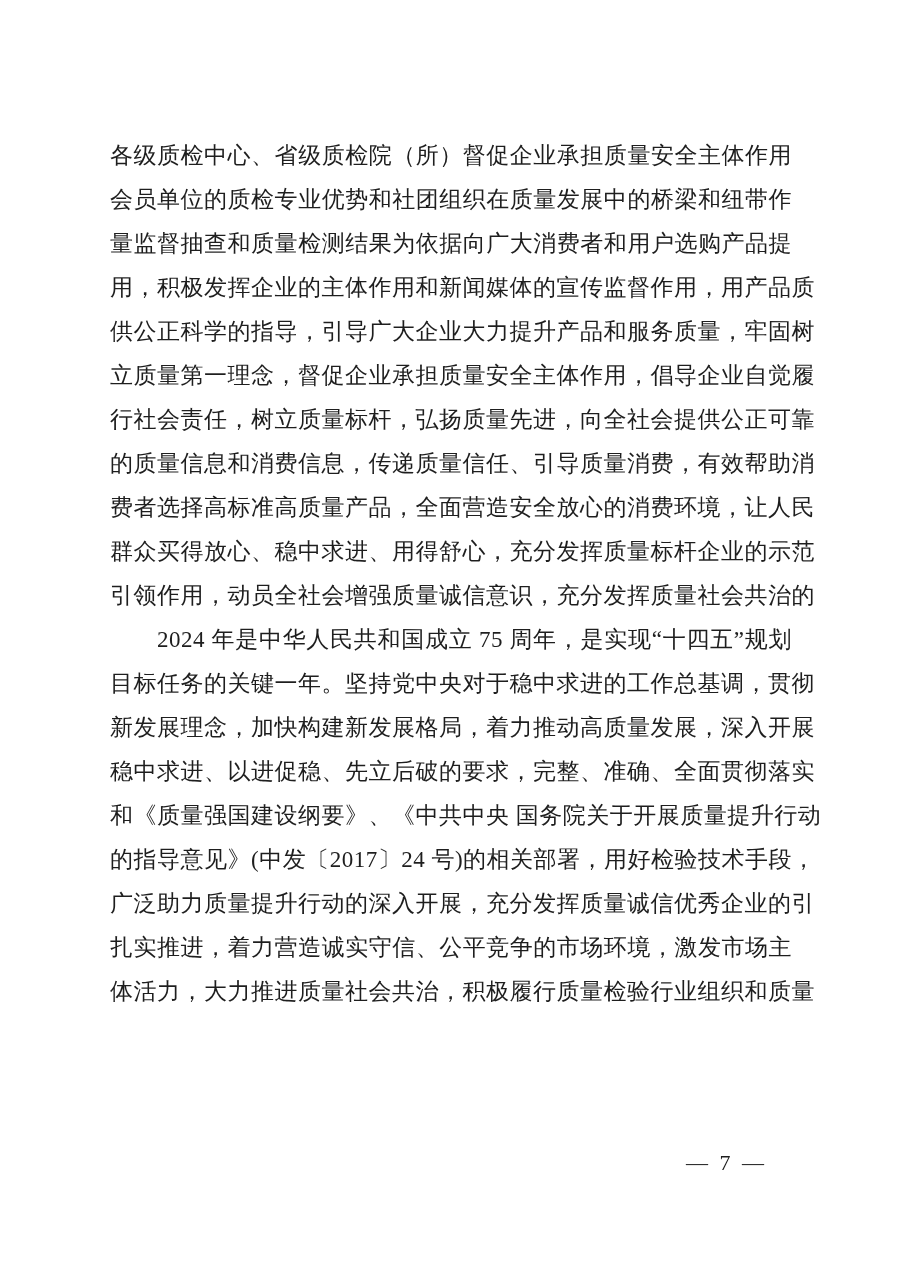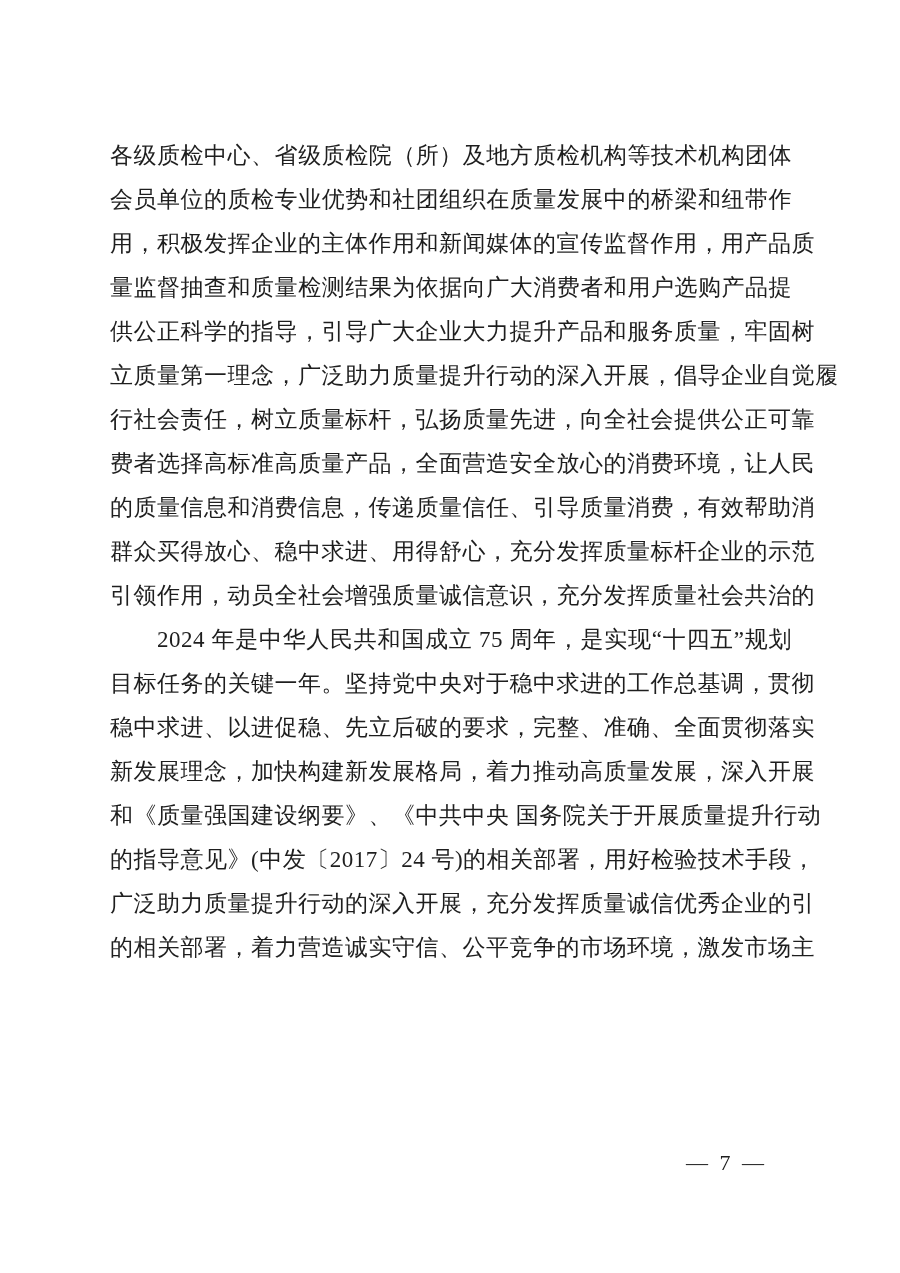--- a/index.html
+++ b/index.html
@@ -57,41 +57,42 @@
   }
 </style>
 </head>
 <body>
 
 <div class="page">
 
   <div class="content">
 
     <div class="paragraph">
-      <div class="line">各级质检中心、省级质检院（所）及地方质检机构等技术机构团体</div>
+      <div class="line">各级质检中心、省级质检院（所）督促企业承担质量安全主体作用</div>
       <div class="line">会员单位的质检专业优势和社团组织在质量发展中的桥梁和纽带作</div>
+      <div class="line">量监督抽查和质量检测结果为依据向广大消费者和用户选购产品提</div>
       <div class="line">用，积极发挥企业的主体作用和新闻媒体的宣传监督作用，用产品质</div>
-      <div class="line">量监督抽查和质量检测结果为依据向广大消费者和用户选购产品提</div>
       <div class="line">供公正科学的指导，引导广大企业大力提升产品和服务质量，牢固树</div>
-      <div class="line">立质量第一理念，广泛助力质量提升行动的深入开展，倡导企业自觉履</div>
+      <div class="line">立质量第一理念，督促企业承担质量安全主体作用，倡导企业自觉履</div>
       <div class="line">行社会责任，树立质量标杆，弘扬质量先进，向全社会提供公正可靠</div>
+      <div class="line">的质量信息和消费信息，传递质量信任、引导质量消费，有效帮助消</div>
       <div class="line">费者选择高标准高质量产品，全面营造安全放心的消费环境，让人民</div>
-      <div class="line">的质量信息和消费信息，传递质量信任、引导质量消费，有效帮助消</div>
       <div class="line">群众买得放心、稳中求进、用得舒心，充分发挥质量标杆企业的示范</div>
       <div class="line">引领作用，动员全社会增强质量诚信意识，充分发挥质量社会共治的</div>
     </div>
 
     <div class="paragraph">
       <div class="line firstline-indent">2024 年是中华人民共和国成立 75 周年，是实现“十四五”规划</div>
       <div class="line">目标任务的关键一年。坚持党中央对于稳中求进的工作总基调，贯彻</div>
+      <div class="line">新发展理念，加快构建新发展格局，着力推动高质量发展，深入开展</div>
       <div class="line">稳中求进、以进促稳、先立后破的要求，完整、准确、全面贯彻落实</div>
-      <div class="line">新发展理念，加快构建新发展格局，着力推动高质量发展，深入开展</div>
       <div class="line">和《质量强国建设纲要》、《中共中央 国务院关于开展质量提升行动</div>
       <div class="line">的指导意见》(中发〔2017〕24 号)的相关部署，用好检验技术手段，</div>
       <div class="line">广泛助力质量提升行动的深入开展，充分发挥质量诚信优秀企业的引</div>
-      <div class="line">的相关部署，着力营造诚实守信、公平竞争的市场环境，激发市场主</div>
+      <div class="line">扎实推进，着力营造诚实守信、公平竞争的市场环境，激发市场主</div>
+      <div class="line endline">体活力，大力推进质量社会共治，积极履行质量检验行业组织和质量</div>
     </div>
 
   </div>
 
   <div class="page-number">— 7 —</div>
 
 </div>
 
 </body></html>

